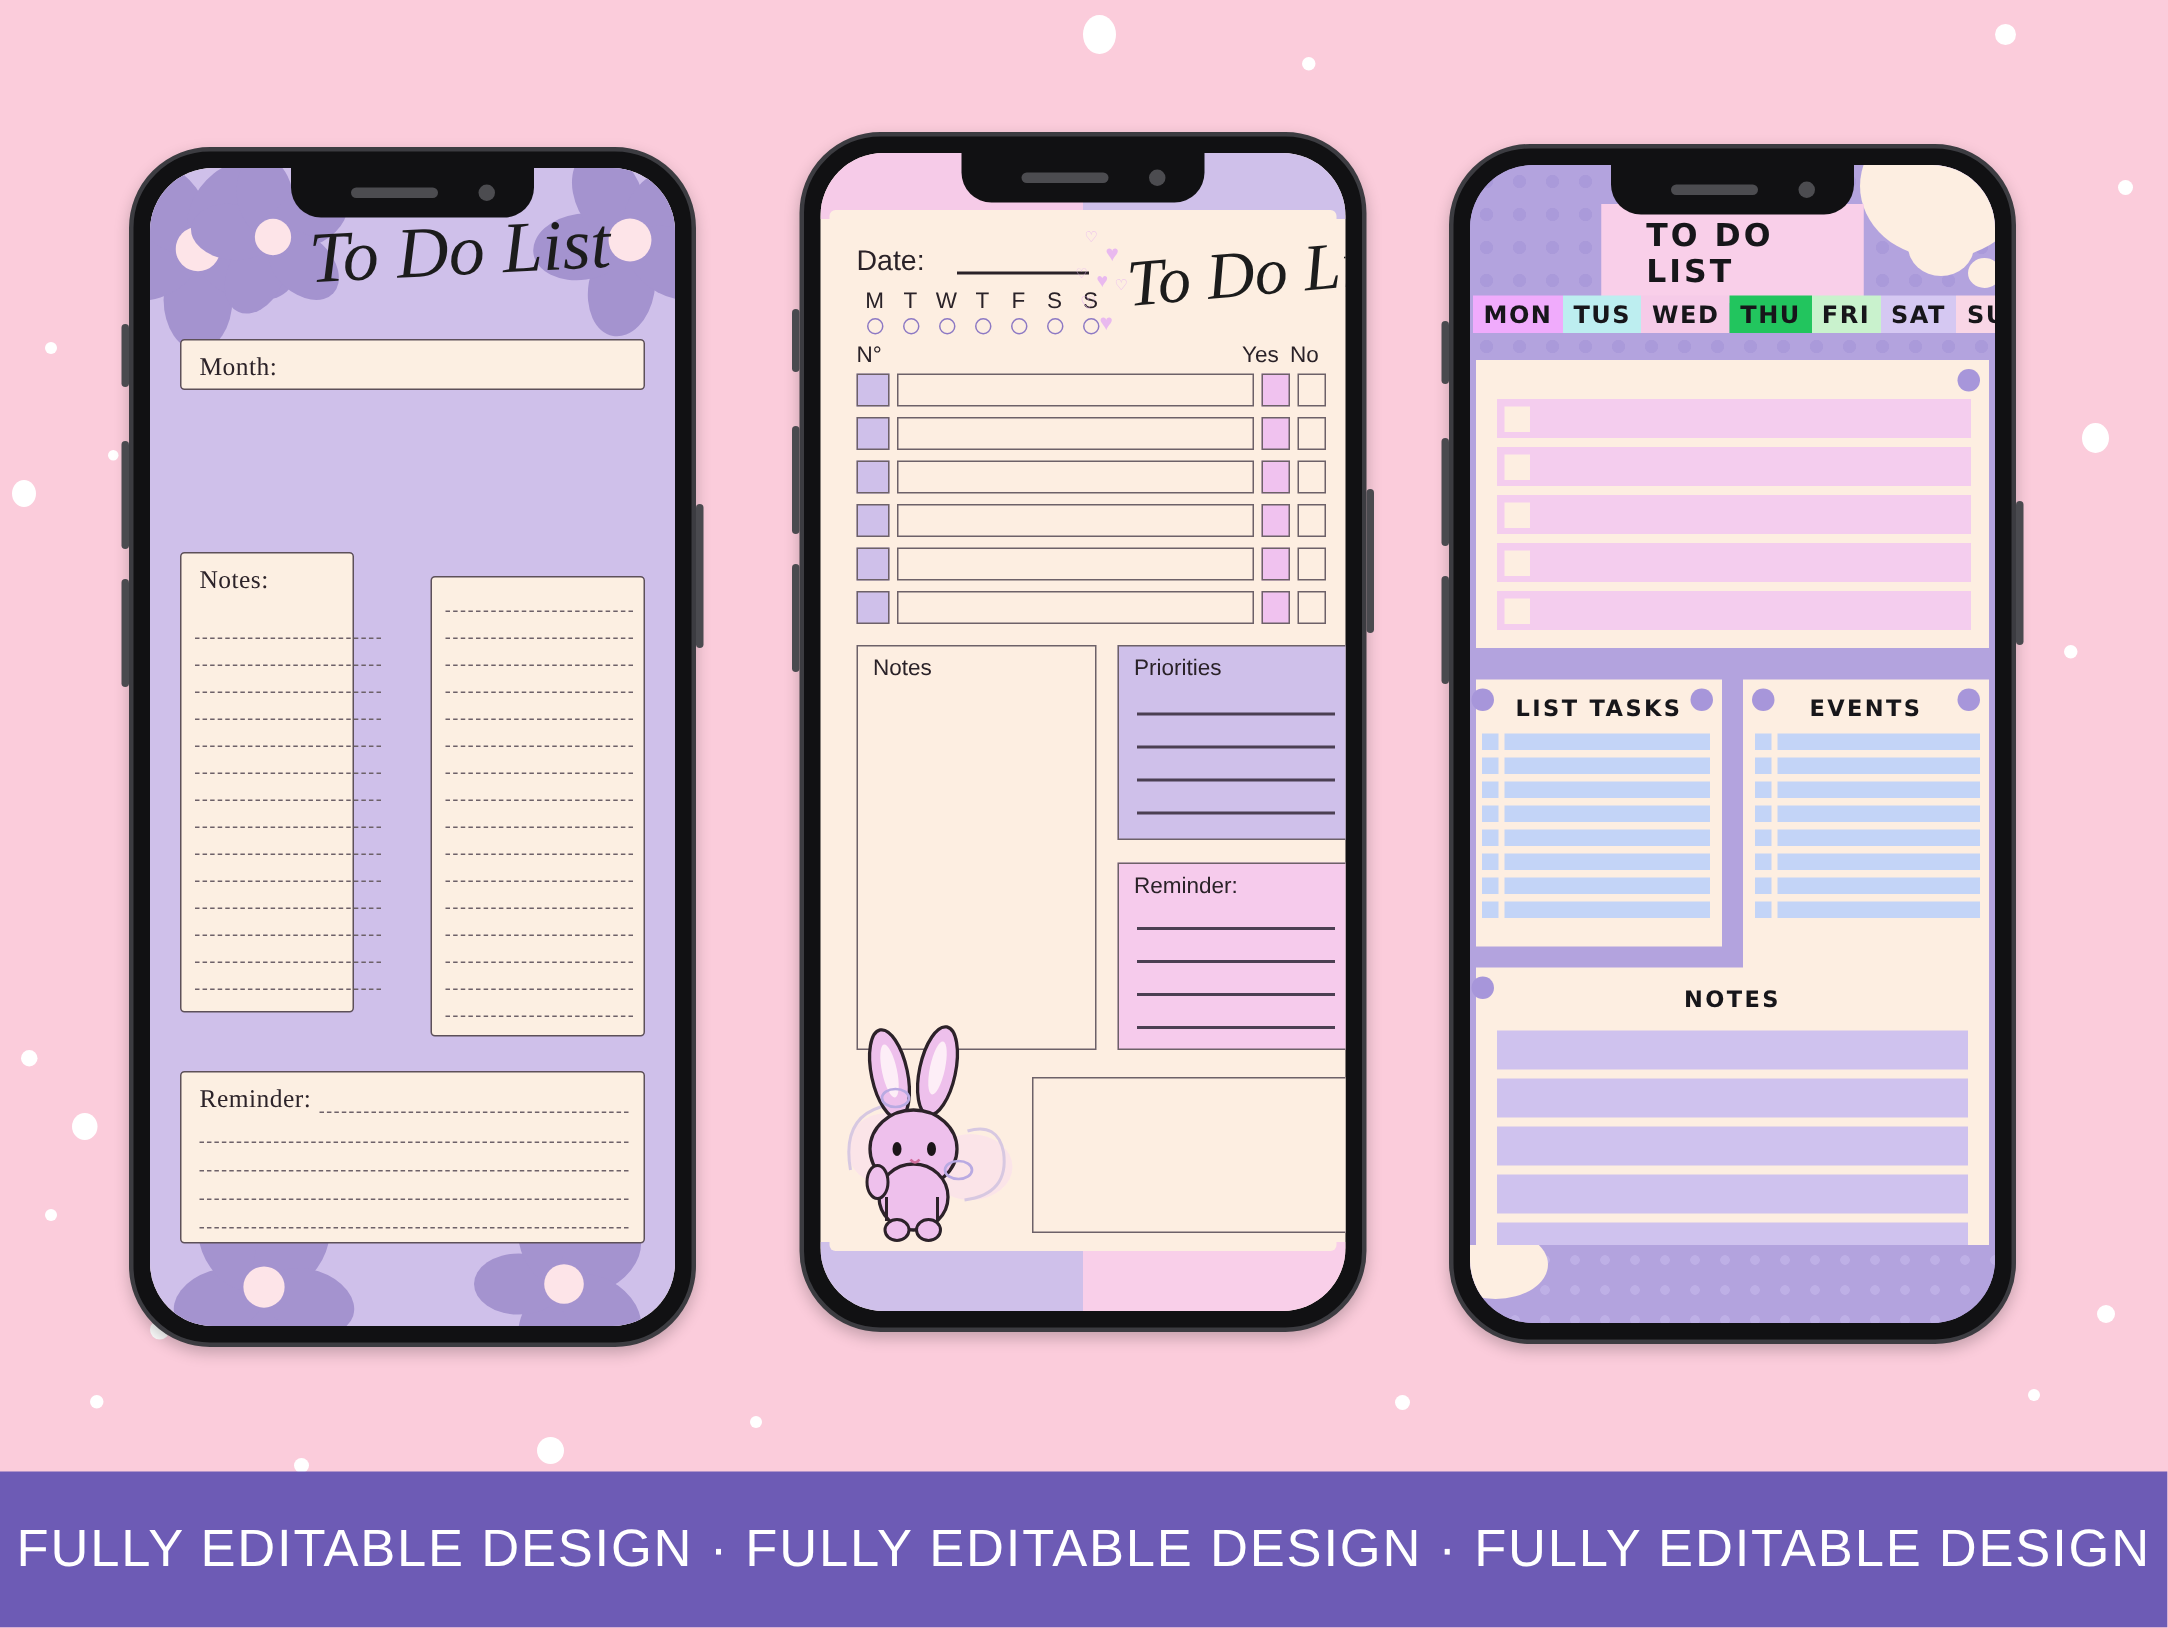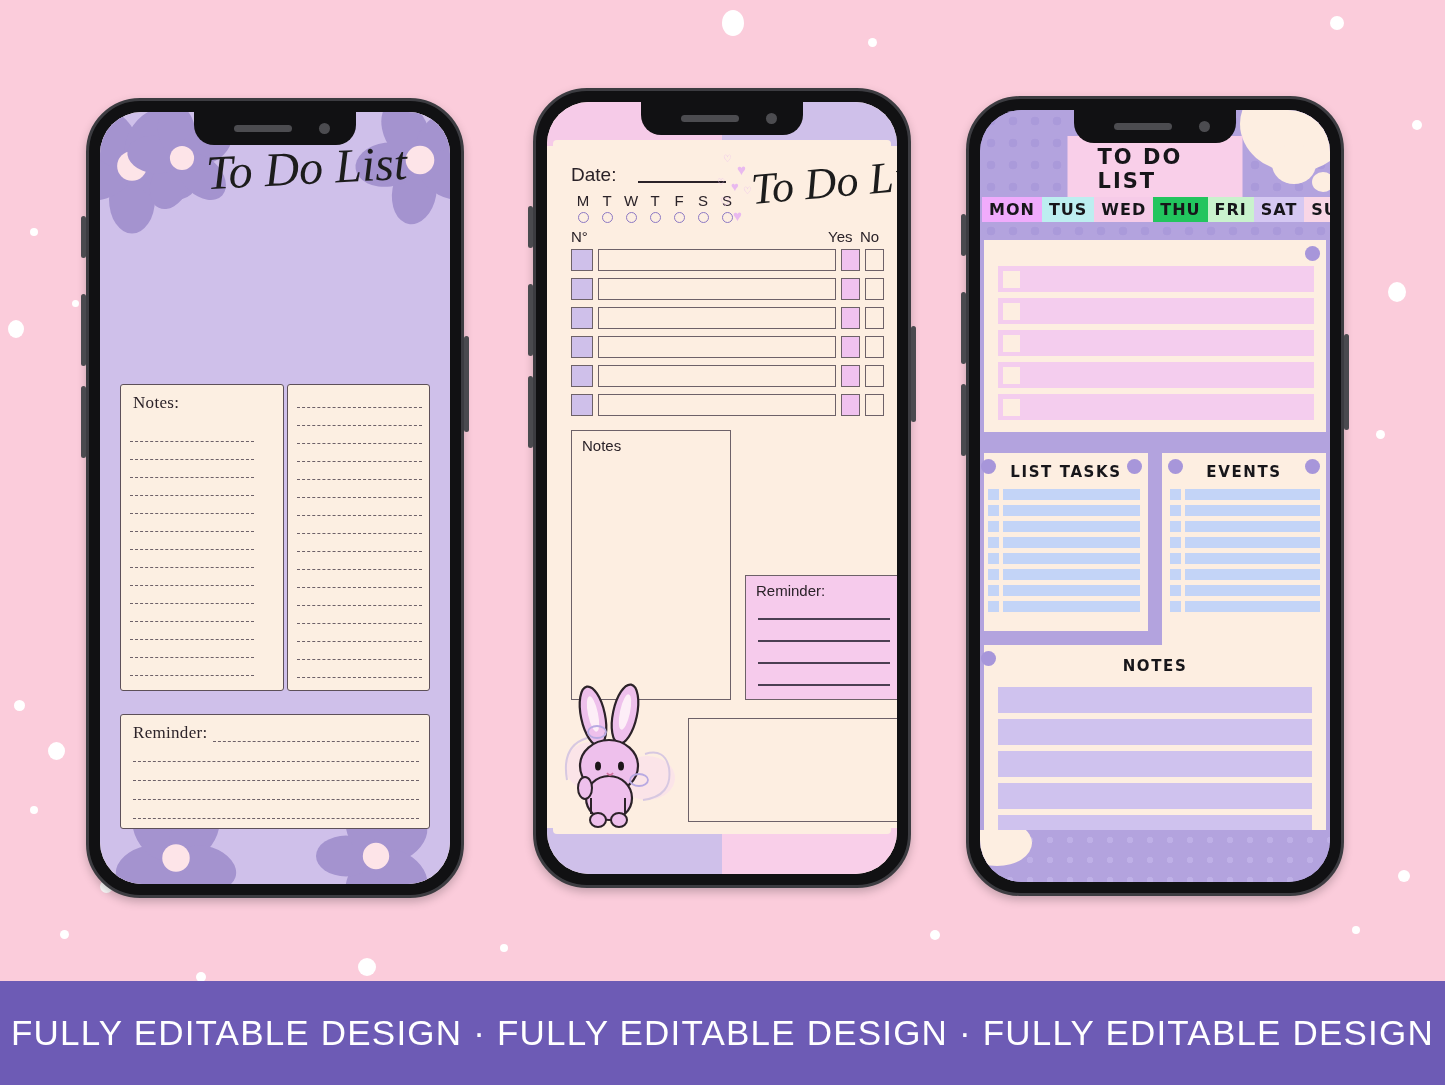--- a/index.html
+++ b/index.html
@@ -243,23 +243,26 @@
 
       <div class="notch">
         <span class="speaker"></span>
         <span class="cam"></span>
       </div>
 
       <div class="p1-content">
 
         <div class="script-title" style="left:106px;top:28px;font-size:48px;transform:rotate(-3deg);">To Do List</div>
 
-
-
-        <div class="card" style="left:20px;top:272px;width:164px;height:307px;">
+        <div class="card" style="left:20px;top:114px;width:310px;height:34px;">
+          <span class="card-label">Month:</span>
+        </div>
+
+
+        <div class="card" style="left:20px;top:256px;width:116px;height:307px;">
           <span class="card-label">Notes:</span>
           <span class="dline" style="left:9px;top:56px;width:124px"></span>
           <span class="dline" style="left:9px;top:74px;width:124px"></span>
           <span class="dline" style="left:9px;top:92px;width:124px"></span>
           <span class="dline" style="left:9px;top:110px;width:124px"></span>
           <span class="dline" style="left:9px;top:128px;width:124px"></span>
           <span class="dline" style="left:9px;top:146px;width:124px"></span>
           <span class="dline" style="left:9px;top:164px;width:124px"></span>
           <span class="dline" style="left:9px;top:182px;width:124px"></span>
           <span class="dline" style="left:9px;top:200px;width:124px"></span>
@@ -410,20 +413,27 @@
           <span class="tnum"></span>
           <span class="tfield" style="width:238px"></span>
           <span class="tyes"></span>
           <span class="tno"></span>
         </div>
 
         <div class="p2-box" style="left:18px;top:290px;width:160px;height:270px;background:#fdeee1">
           <span class="t">Notes</span>
         </div>
 
+        <div class="p2-box" style="left:192px;top:290px;width:154px;height:130px;background:#cfc0ea">
+          <span class="t">Priorities</span>
+          <span class="ln" style="left:12px;top:44px;width:132px"></span>
+          <span class="ln" style="left:12px;top:66px;width:132px"></span>
+          <span class="ln" style="left:12px;top:88px;width:132px"></span>
+          <span class="ln" style="left:12px;top:110px;width:132px"></span>
+        </div>
 
         <div class="p2-box" style="left:192px;top:435px;width:154px;height:125px;background:#f6cbec">
           <span class="t">Reminder:</span>
           <span class="ln" style="left:12px;top:42px;width:132px"></span>
           <span class="ln" style="left:12px;top:64px;width:132px"></span>
           <span class="ln" style="left:12px;top:86px;width:132px"></span>
           <span class="ln" style="left:12px;top:108px;width:132px"></span>
         </div>
 
         <div class="p2-box" style="left:135px;top:578px;width:211px;height:104px;background:#fdeee1"></div>

